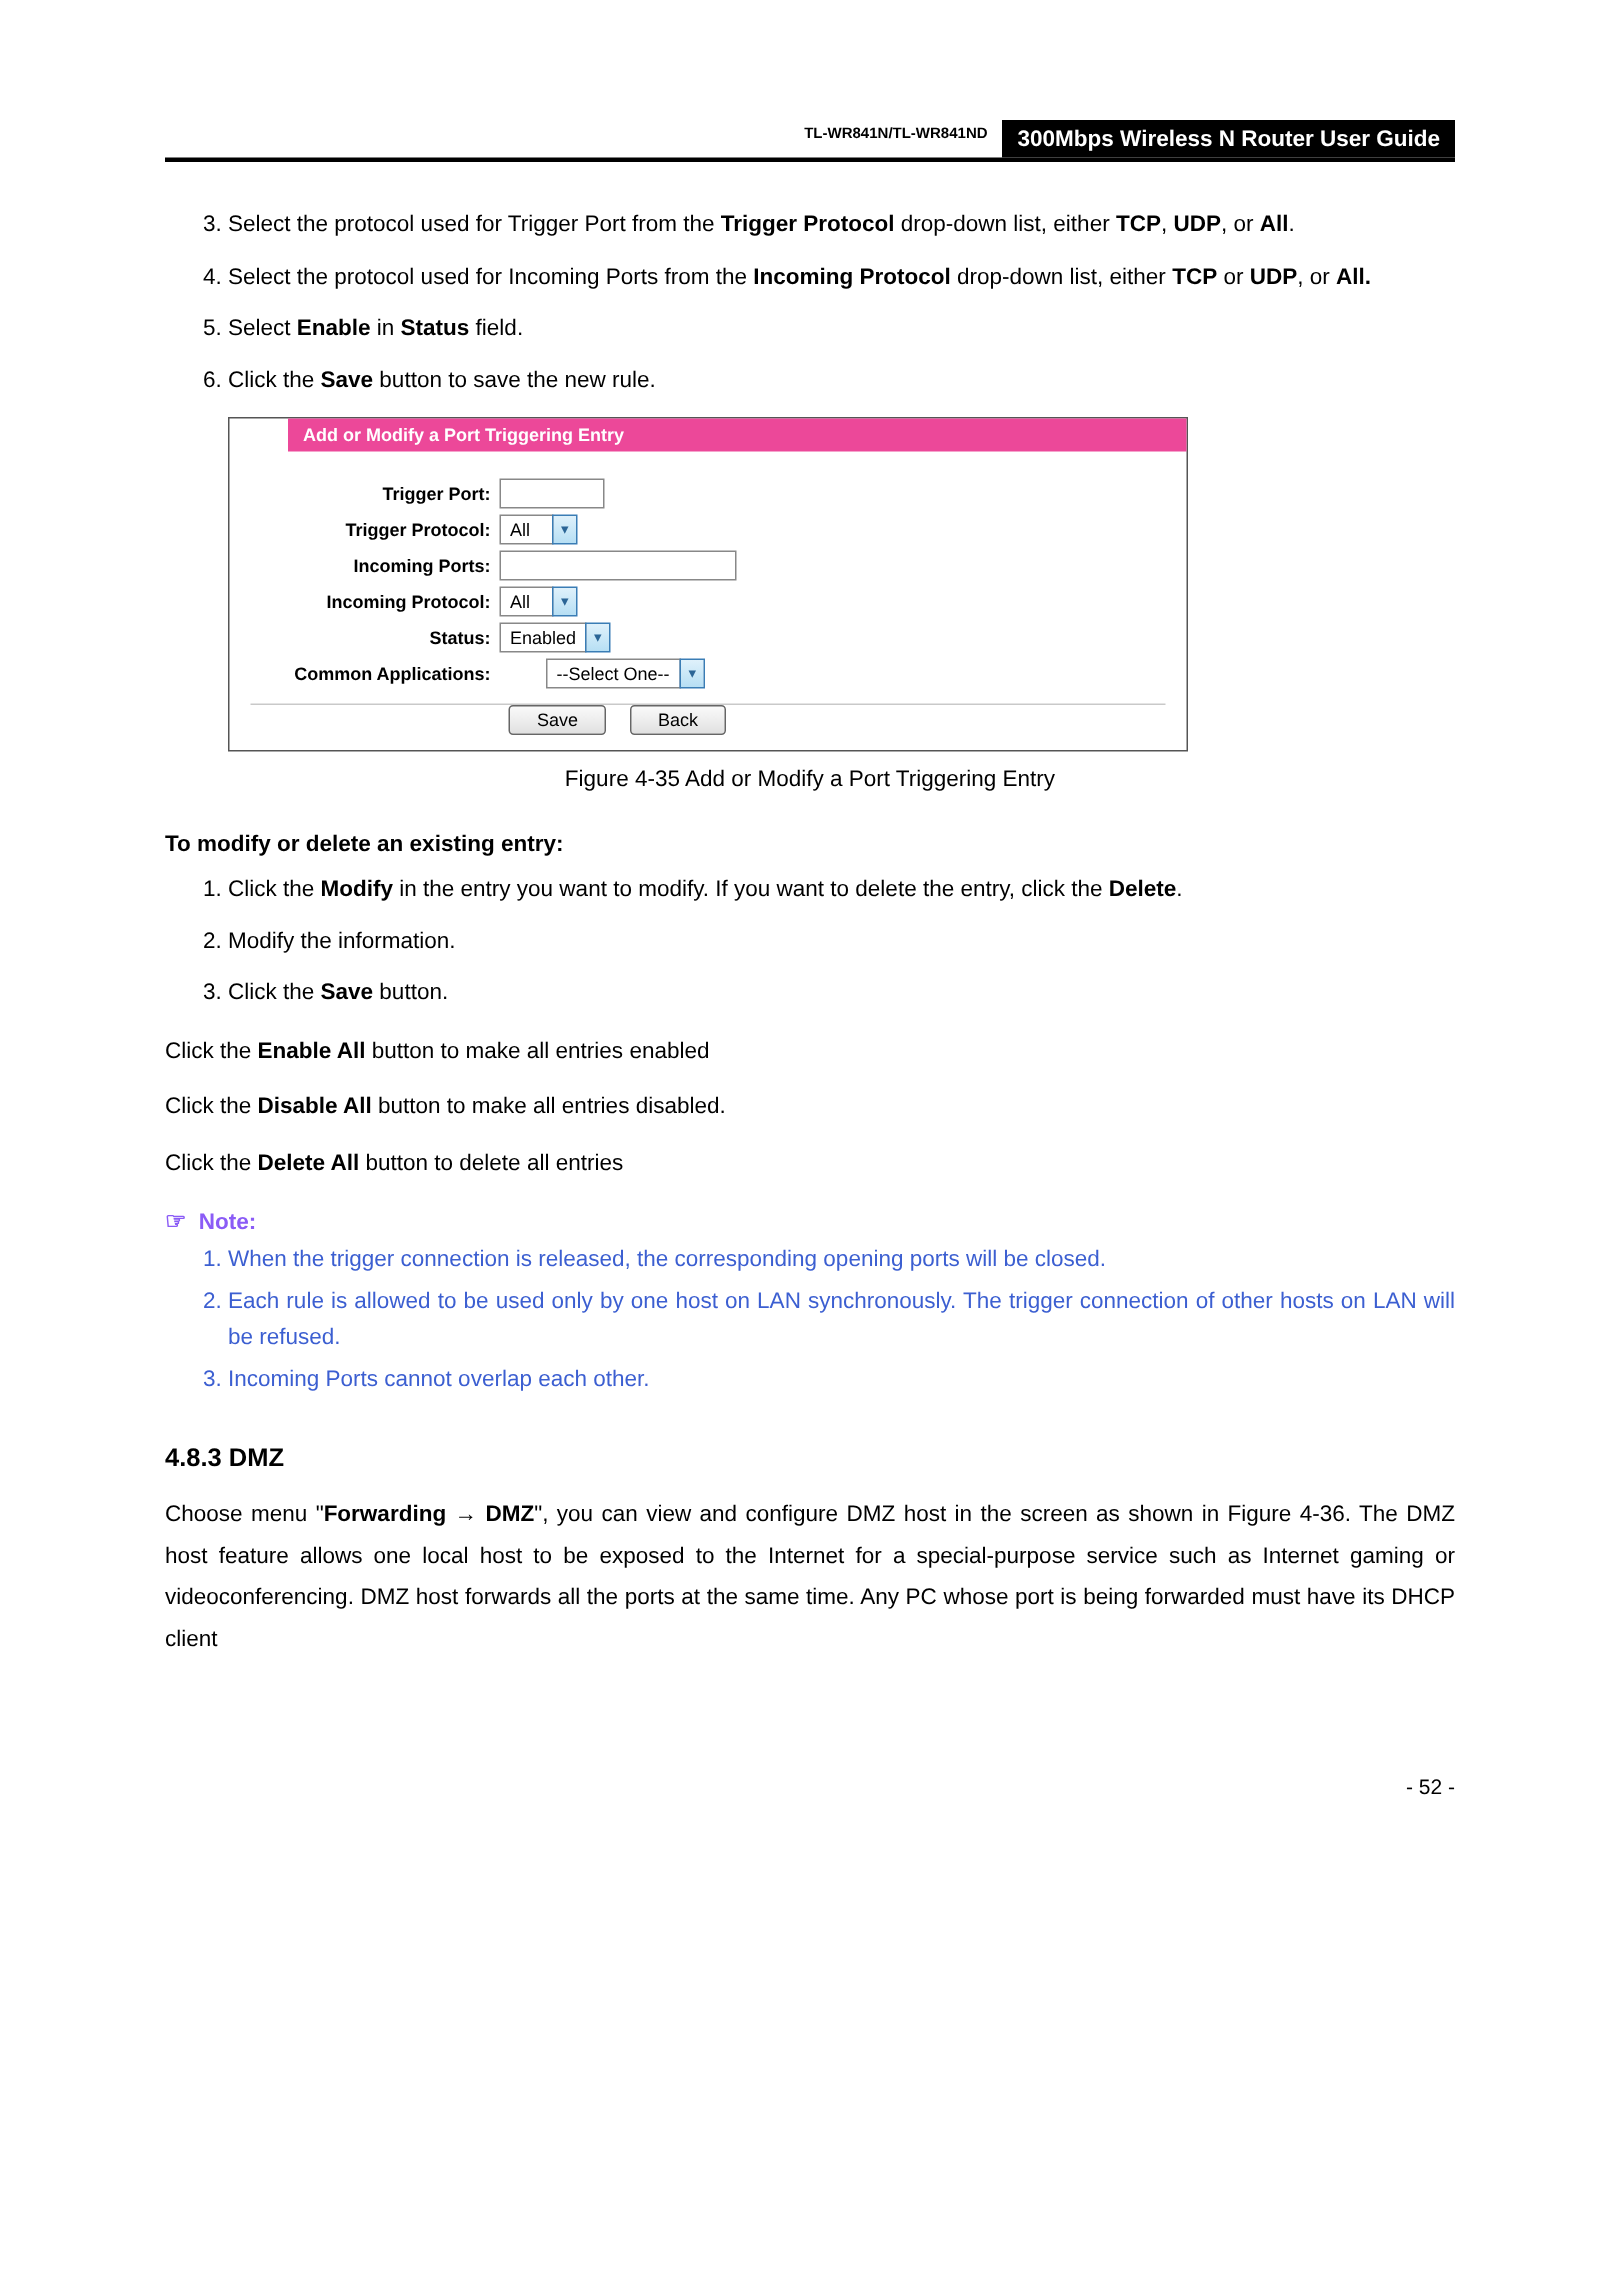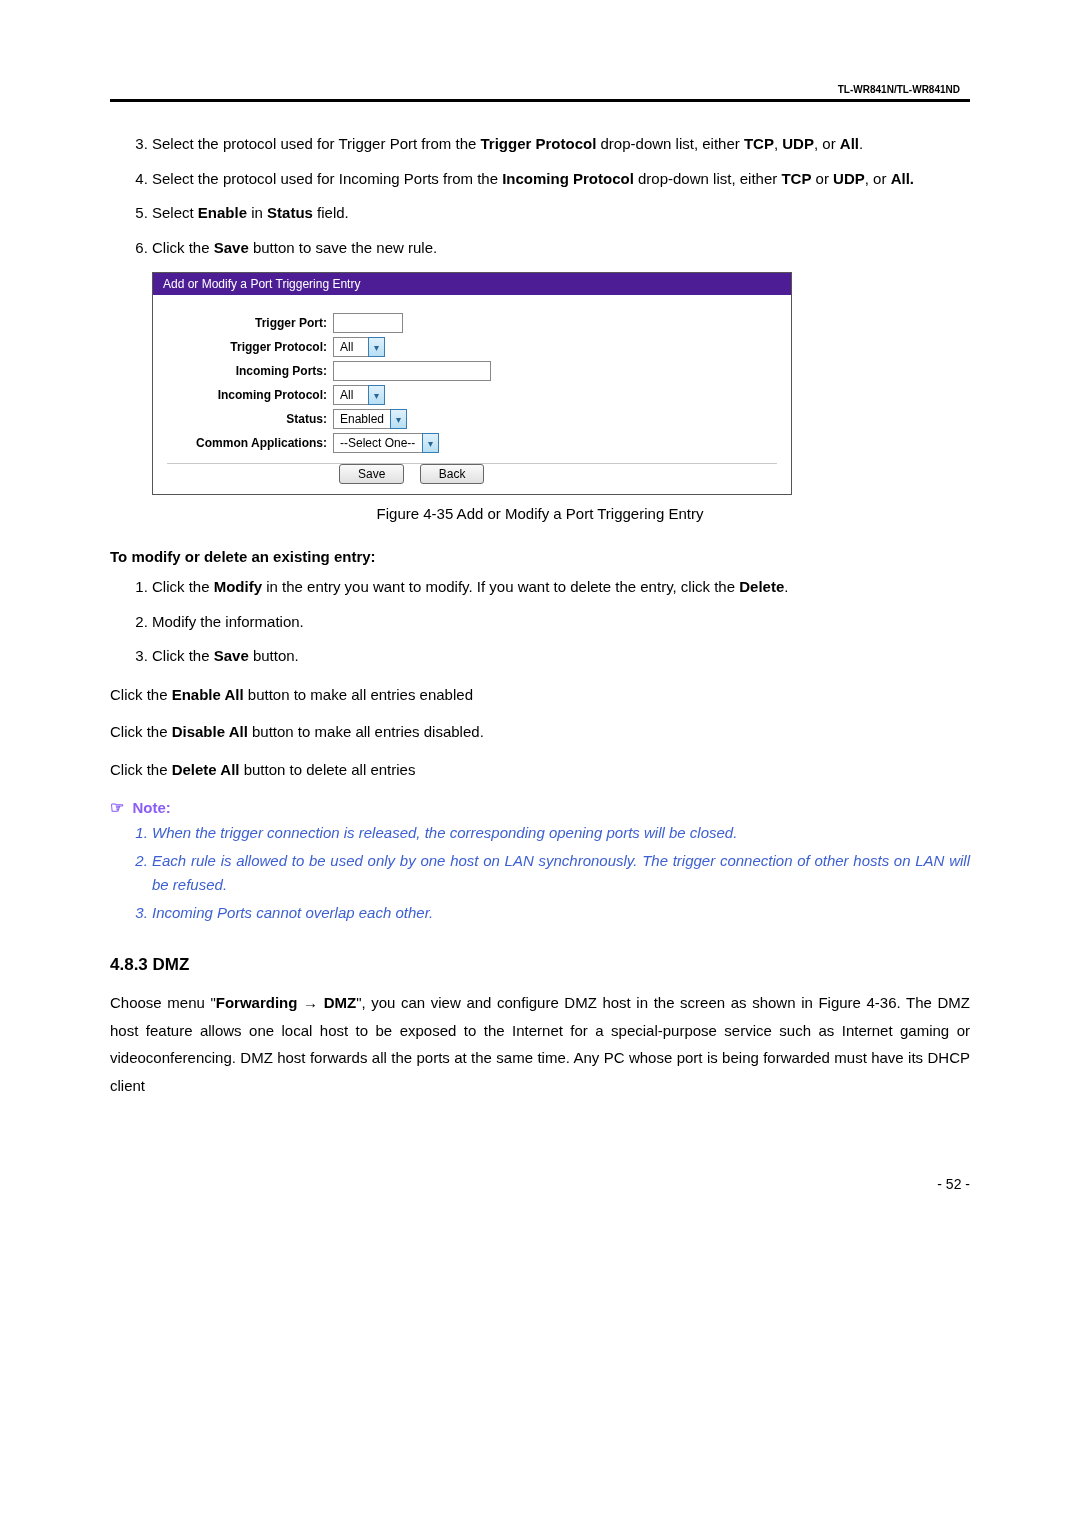--- a/index.html
+++ b/index.html
@@ -46,24 +46,25 @@
   .b { font-weight: bold; }
   .figure-wrap {
     margin: 10px 0 8px 42px;
   }
   .fig-frame {
     border: 1px solid #555;
     font-size: 12px;
     width: 638px;
   }
   .fig-title {
-    background: #4c1d95;
+    background: #ec4899;
     color: #fff;
-    font-weight: normal;
+    font-weight: bold;
     padding: 4px 10px;
+    margin-left: 39px;
   }
   .fig-body {
     padding: 18px 14px 10px 14px;
   }
   .form-row {
     display: flex;
     align-items: center;
     margin-bottom: 4px;
   }
   .form-label {
@@ -147,21 +148,20 @@
   }
   .note-list {
     color: #3c5fd1;
     margin: 4px 0 0 0;
     padding-left: 42px;
   }
   .note-list li {
     margin-bottom: 4px;
     line-height: 1.6;
     text-align: justify;
-    font-style: italic;
   }
   .section-heading {
     font-weight: bold;
     font-size: 17px;
     margin: 30px 0 14px 0;
   }
   .footer-pg {
     text-align: right;
     font-size: 14px;
     margin-top: 76px;
@@ -170,20 +170,21 @@
     font-weight: normal;
   }
 </style>
 </head>
 <body>
 
 <div class="page">
 
   <div class="hdr-row">
     <div class="hdr-left">TL-WR841N/TL-WR841ND</div>
+    <div class="hdr-right">300Mbps Wireless N Router User Guide</div>
   </div>
 
   <ol class="olist" start="3">
     <li>
       <span>Select the protocol used for Trigger Port from the </span><span class="b">Trigger Protocol</span><span> drop-down list, either </span><span class="b">TCP</span><span>, </span><span class="b">UDP</span><span>, or </span><span class="b">All</span><span>.</span>
     </li>
     <li>
       <span>Select the protocol used for Incoming Ports from the </span><span class="b">Incoming Protocol</span><span> drop-down list, either </span><span class="b">TCP</span><span> or </span><span class="b">UDP</span><span>, or </span><span class="b">All.</span><span></span>
     </li>
     <li>
@@ -226,21 +227,21 @@
         </div>
 
         <div class="form-row">
           <div class="form-label">Status:</div>
           <div class="form-field inline-sel">
             <span class="sel-box" style="width:44px;">Enabled</span>
               <span class="drop-arrow">▾</span>
           </div>
         </div>
 
-        <div class="form-row" style="">
+        <div class="form-row" style="gap:31px;">
           <div class="form-label">Common Applications:</div>
           <div class="form-field inline-sel">
             <span class="sel-box" style="width:76px;">--Select One--</span>
               <span class="drop-arrow">▾</span>
           </div>
         </div>
 
         <div class="btn-bar">
           <span class="btn">Save</span>
           <span class="btn">Back</span>

